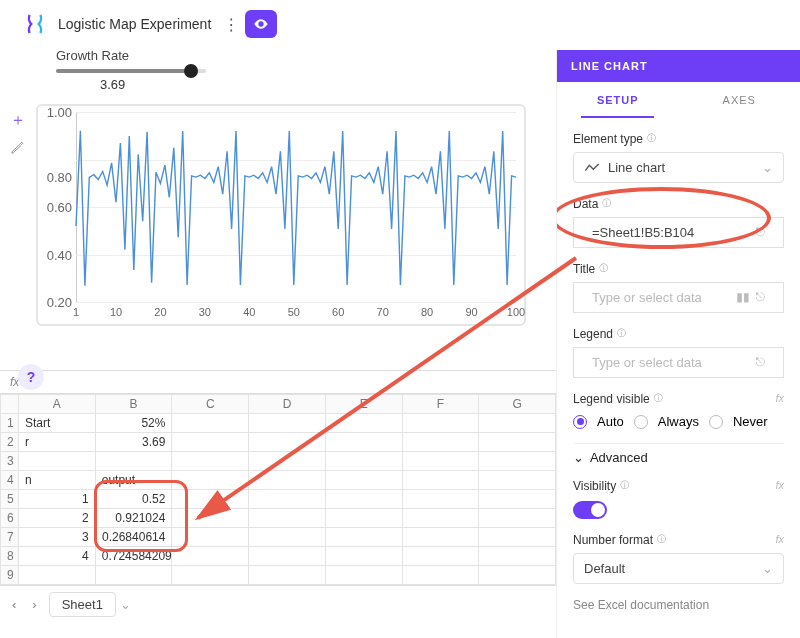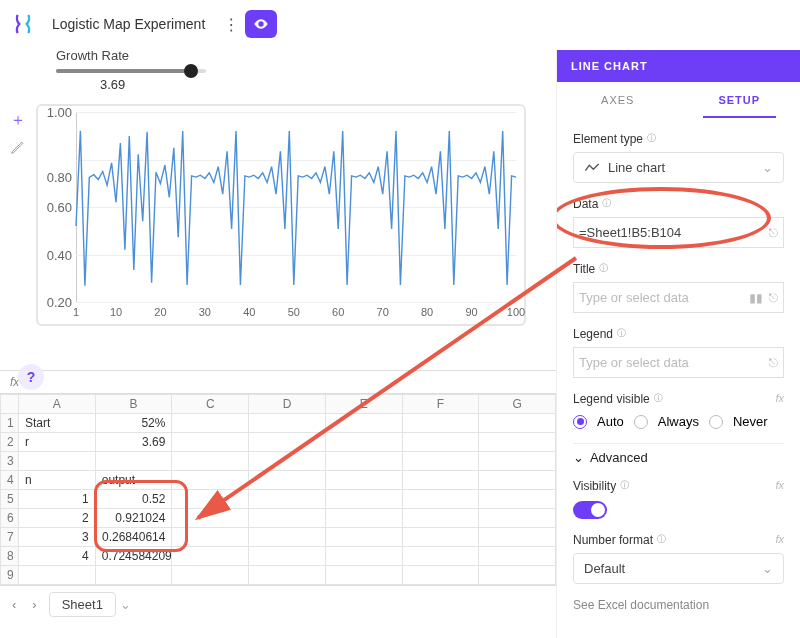--- a/index.html
+++ b/index.html
@@ -1,19 +1,19 @@
 <!DOCTYPE html>
 <html><head>
 <meta charset="utf-8">
 <style>
 * { margin: 0; padding: 0; box-sizing: border-box; font-family: -apple-system, BlinkMacSystemFont, "Segoe UI", sans-serif; }
 body { background: #fff; width: 800px; height: 638px; overflow: hidden; position: relative; }
 
 
-.header { display: flex; align-items: center; padding: 10px 12px; gap: 6px; }
+.header { display: flex; align-items: center; padding: 10px 24px; }
 .logo { width: 22px; height: 22px; margin-right: 12px; }
 .doc-title { font-size: 14px; color: #333; font-weight: 500; }
 .header-actions { margin-left: 12px; display: flex; gap: 8px; align-items: center; }
 .dots { color: #555; font-size: 16px; letter-spacing: -2px; }
 .eye-btn { background: #6d3ef5; color: #fff; width: 32px; height: 28px; border-radius: 6px; display: flex; align-items: center; justify-content: center; cursor: pointer; }
 .header-right { margin-left: auto; display: flex; align-items: center; gap: 14px; }
 .share-btn { border: 1px solid #c9b6ff; color: #6d3ef5; border-radius: 18px; padding: 5px 14px; font-size: 13px; display: flex; gap: 6px; align-items: center; cursor: pointer; }
 .avatar { width: 26px; height: 26px; border-radius: 50%; background: linear-gradient(135deg,#8a9 0%,#6c8 100%); }
 .bell { color: #555; }
 
@@ -60,21 +60,21 @@
 .rpanel-tabs { display: flex; }
 .rpanel-tab { flex: 1; text-align: center; padding: 12px 0; font-size: 11px; letter-spacing: 1px; color: #888; cursor: pointer; }
 .rpanel-tab.active { color: #6d3ef5; font-weight: 600; position: relative; }
 .rpanel-tab.active::after { content: ""; position: absolute; left: 20%; right: 20%; bottom: 0; height: 2px; background: #6d3ef5; }
 .rpanel-body { padding: 14px 16px; display: flex; flex-direction: column; gap: 14px; overflow-y: auto; }
 .field-label { font-size: 12px; color: #333; display: flex; align-items: flex-start; gap: 4px; }
 .field-label .q { font-size: 9px; color: #aaa; }
 .field-label .fx-hint { margin-left: auto; color: #bbb; font-style: italic; font-size: 11px; }
 .select-box { border: 1px solid #e0e0e0; border-radius: 4px; padding: 7px 10px; display: flex; align-items: center; gap: 8px; color: #444; cursor: pointer; }
 .select-box .chev { margin-left: auto; color: #aaa; }
-.input-box { border: 1px solid #e0e0e0; border-radius: 0; padding: 7px 5px; color: #444; display: flex; align-items: center; }
+.input-box { border: 1px solid #e0e0e0; border-radius: 0; padding: 7px 18px; color: #444; display: flex; }
 .placeholder { color: #bbb; }
 .radio-row { display: flex; gap: 10px; align-items: center; }
 .radio { width: 14px; height: 14px; border: 1.5px solid #bbb; border-radius: 50%; display: inline-flex; align-items: center; justify-content: center; }
 .radio.on { border-color: #6d3ef5; }
 .radio.on::after { content: ""; width: 7px; height: 7px; background: #6d3ef5; border-radius: 50%; }
 .advanced-row { display: flex; align-items: center; gap: 6px; color: #222; font-weight: 500; padding-top: 6px; border-top: 1px solid #eee; cursor: pointer; }
 .toggle { width: 34px; height: 18px; background: #6d3ef5; border-radius: 10px; position: relative; cursor: pointer; }
 .toggle::after { content: ""; position: absolute; right: 2px; top: 2px; width: 14px; height: 14px; background: #fff; border-radius: 50%; }
 .ellipse-highlight { position: absolute; border: 4px solid #e85a47; border-radius: 50%; pointer-events: none; }
 .doclink { font-size: 12px; color: #888; }
@@ -273,22 +273,22 @@
       <rect x="3" y="3" width="18" height="18" rx="2" fill="#0a8a3a"></rect>
       <path d="M7 8h10M7 12h10M7 16h10M12 8v8" stroke="#fff" stroke-width="1.5"></path>
     </svg>
   <span style="color:#555;">Logistic equation data for GRID</span>
   <span style="color:#aaa;margin-left:4px;">⌄</span>
 </div>
 
 <div class="rpanel">
   <div class="rpanel-hdr">LINE CHART</div>
   <div class="rpanel-tabs">
+    <div class="rpanel-tab active">SETUP</div>
     <div class="rpanel-tab">AXES</div>
-    <div class="rpanel-tab active">SETUP</div>
   </div>
   <div class="rpanel-body">
     <div>
       <div class="field-label">
           <span>Element type</span>
           <span class="q">ⓘ</span>
         </div>
       <div class="select-box" style="margin-top:6px;">
         <svg width="16" height="12" viewBox="0 0 24 16">
             <polyline points="2,12 8,4 14,10 22,2" fill="none" stroke="#555" stroke-width="2"></polyline>

